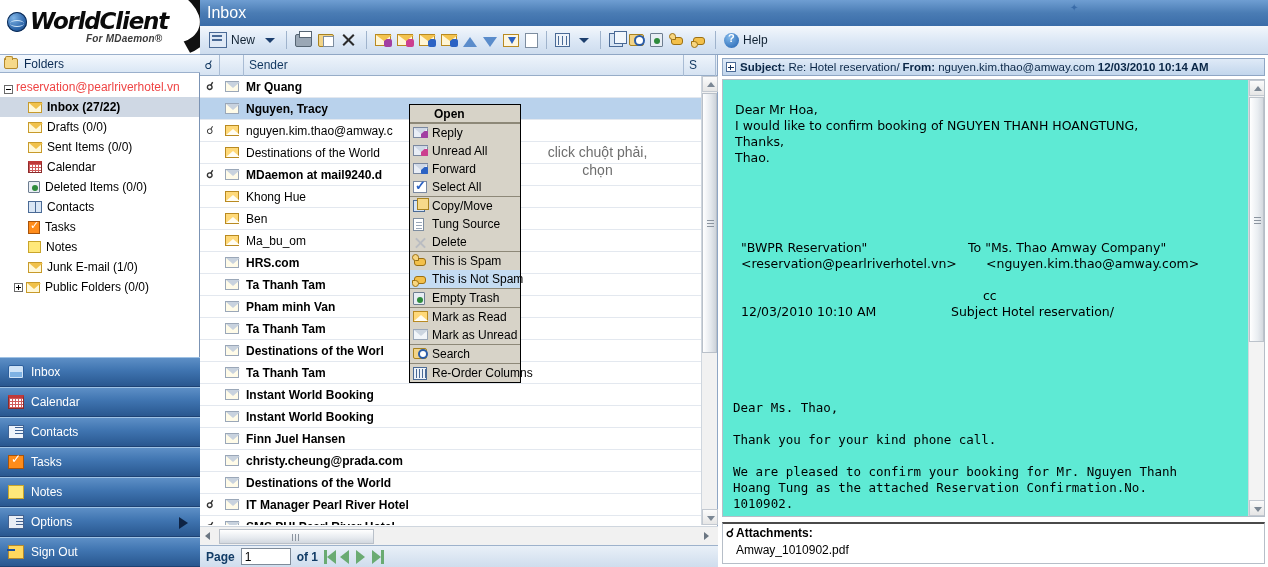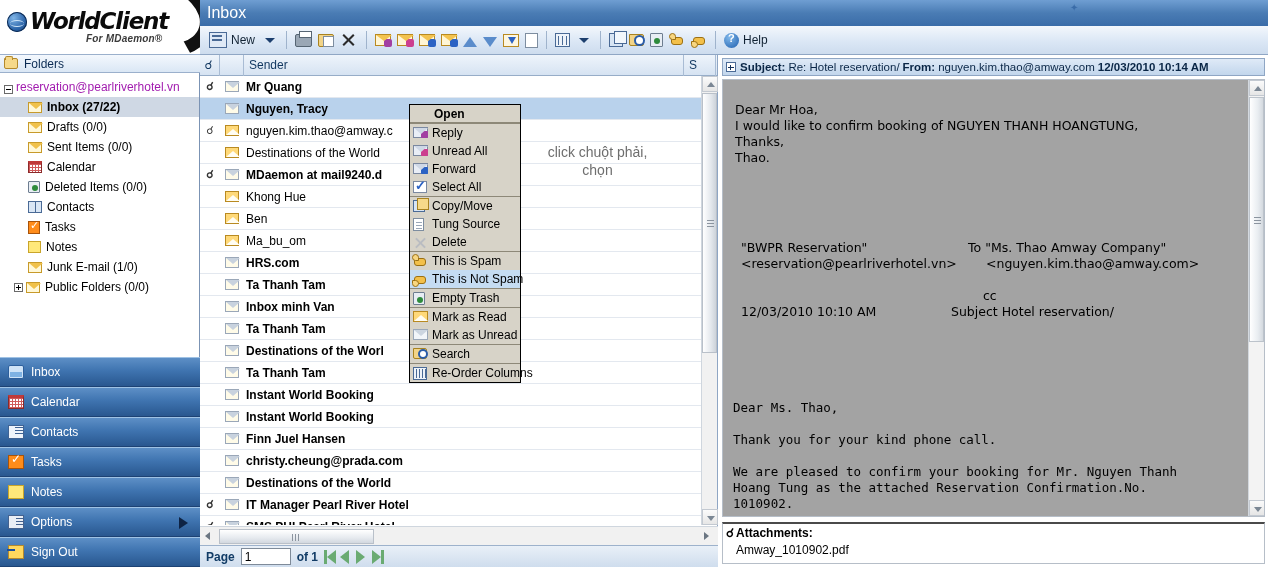--- a/index.html
+++ b/index.html
@@ -59,21 +59,21 @@
     background: linear-gradient(to bottom, #f4f8fd 0%, #dae7f5 100%);
     border-bottom: 1px solid #9bb0cc;
     display: flex; align-items: center; padding-left: 4px;
     font-size: 12px; color: #0a2a52;
   }
   #folders-bar .lbl { margin-left: 6px; }
 
   #tree { padding: 6px 0 0 0; }
   .tree-root {
     display: flex; align-items: flex-end; padding: 1px 0 3px 4px;
-    font-size: 12px; color: #a21caf;
+    font-size: 12px; color: #ef4444;
   }
   .exp-box {
     width: 9px; height: 9px; border: 1px solid #6a6a6a; background: #fff;
     position: relative; margin-right: 3px; flex: 0 0 auto;
   }
   .exp-box::before {
     content: ""; position: absolute; left: 1px; top: 3px; width: 5px; height: 1px; background: #000;
   }
   .exp-box.plus::after {
     content: ""; position: absolute; left: 3px; top: 1px; width: 1px; height: 5px; background: #000;
@@ -348,21 +348,21 @@
     width: 10px; height: 10px; border: 1px solid #4a6a96; background: #fff;
     position: relative; margin-right: 4px; flex: 0 0 auto;
   }
   .hdr-exp::before{content:"";position:absolute;left:1px;top:4px;width:6px;height:1px;background:#14325c;}
   .hdr-exp::after{content:"";position:absolute;left:3px;top:2px;width:1px;height:5px;background:#14325c;}
   #msg-header b { font-weight: bold; }
   #msg-header .seg { margin-right: 3px; }
 
   #msg-body {
     position: absolute; left: 3px; top: 24px; width: 543px; height: 438px;
-    border: 1px solid #b6bec8; background: #a3a3a3; overflow: hidden;
+    border: 1px solid #b6bec8; background: #5eead4; overflow: hidden;
   }
   #msg-scroll-area { position: absolute; left:0; top:0; width: 527px; height: 436px; overflow: hidden; }
   .mb-sans { font-family: "DejaVu Sans", sans-serif; font-size: 12.5px; color: #000; line-height: 16px; }
   .mb-mono { font-family: "DejaVu Sans Mono", monospace; font-size: 12.5px; color: #000; line-height: 16px; }
   .mb-serif { font-family: "DejaVu Serif", serif; font-size: 12.5px; color: #000; line-height: 16px; }
   #intro { position: absolute; left: 12px; top: 22px; }
   #quote { position: absolute; left: 10px; top: 160px; width: 515px; }
   #quote .qrow { position: relative; height: 16px; }
   #quote .qleft { position: absolute; left: 8px; }
   #quote .qright { position: absolute; left: 235px; }
@@ -711,21 +711,21 @@
           <div class="c-icon">
             <span class="menv closed"></span>
           </div>
           <div class="c-sender">Ta Thanh Tam</div>
         </div>
         <div class="mrow unread">
           <div class="c-clip"></div>
           <div class="c-icon">
             <span class="menv closed"></span>
           </div>
-          <div class="c-sender">Inbox minh Van</div>
+          <div class="c-sender">Pham minh Van</div>
         </div>
         <div class="mrow unread">
           <div class="c-clip"></div>
           <div class="c-icon">
             <span class="menv closed"></span>
           </div>
           <div class="c-sender">Ta Thanh Tam</div>
         </div>
         <div class="mrow unread">
           <div class="c-clip"></div>

